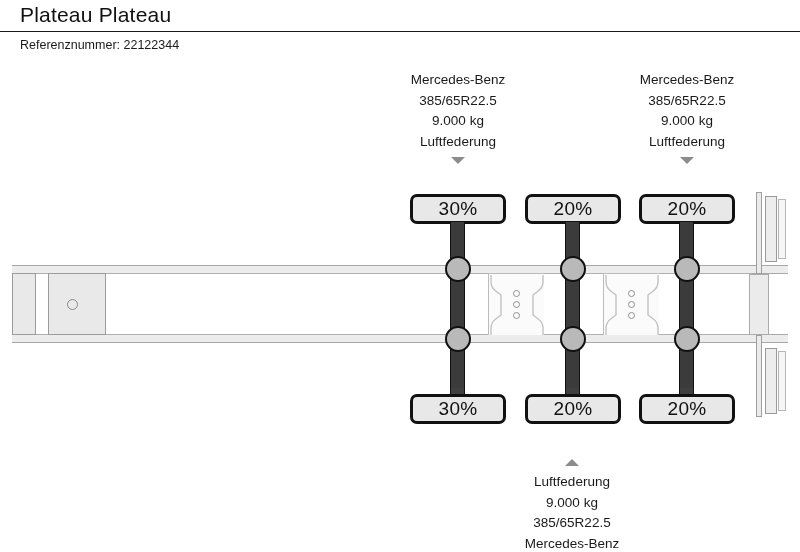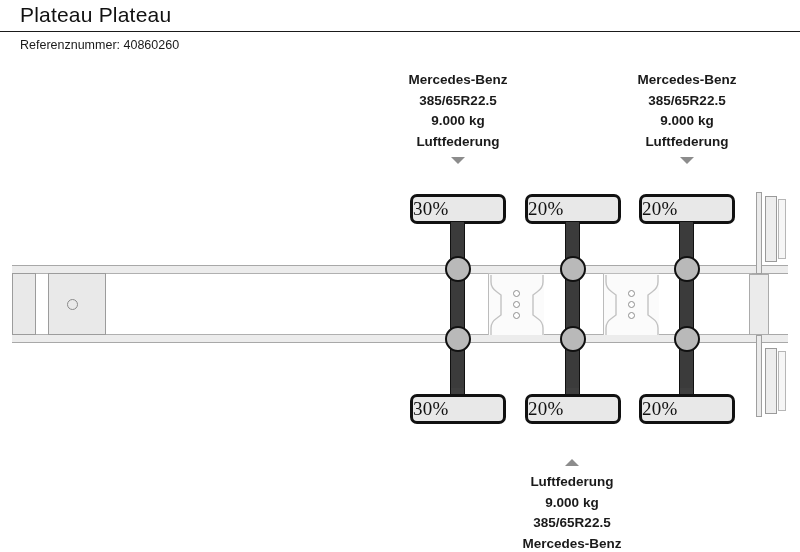--- a/index.html
+++ b/index.html
@@ -59,21 +59,21 @@
   
   .axle-spec {
     position: absolute;
     width: 190px;
     text-align: center;
     font-size: 13.5px;
     line-height: 20.5px;
     color: #1a1a1a;
     white-space: nowrap;
   }
-  .axle-spec .line { display: block; font-weight: bold; }
+  .axle-spec .line { display: block; }
 
   .caret {
     position: absolute;
     width: 0;
     height: 0;
   }
   .caret.down {
     border-left: 7px solid transparent;
     border-right: 7px solid transparent;
     border-top: 7px solid #8c8c8c;
@@ -88,23 +88,23 @@
   .pct-box {
     position: absolute;
     width: 96px;
     height: 30px;
     box-sizing: border-box;
     border: 3px solid #111111;
     border-radius: 7px;
     background: #e8e8e8;
     font-size: 19px;
     line-height: 24px;
+    text-align: center;
     color: #111111;
     letter-spacing: 0.3px;
-    font-family: Liberation Serif, serif;
   }
   .pct-stub {
     position: absolute;
     width: 13px;
     height: 10px;
     background: #3f3f3f;
   }
 
   
   .rail {
@@ -200,21 +200,21 @@
     background: #f6f6f6;
     border: 1px solid #b6b6b6;
     box-sizing: border-box;
   }
 </style>
 </head>
 <body>
 
 <div id="page-title">Plateau Plateau</div>
 <div id="title-rule"></div>
-<div id="reference-line">Referenznummer: 40860260</div>
+<div id="reference-line">Referenznummer: 22122344</div>
 
 <div id="diagram">
 
   <div class="axle-spec" style="left:363px; top:70px;">
     <span class="line">Mercedes-Benz</span>
     <span class="line">385/65R22.5</span>
     <span class="line">9.000 kg</span>
     <span class="line">Luftfederung</span>
   </div>
   <div class="caret down" style="left:451px; top:157px;"></div>

